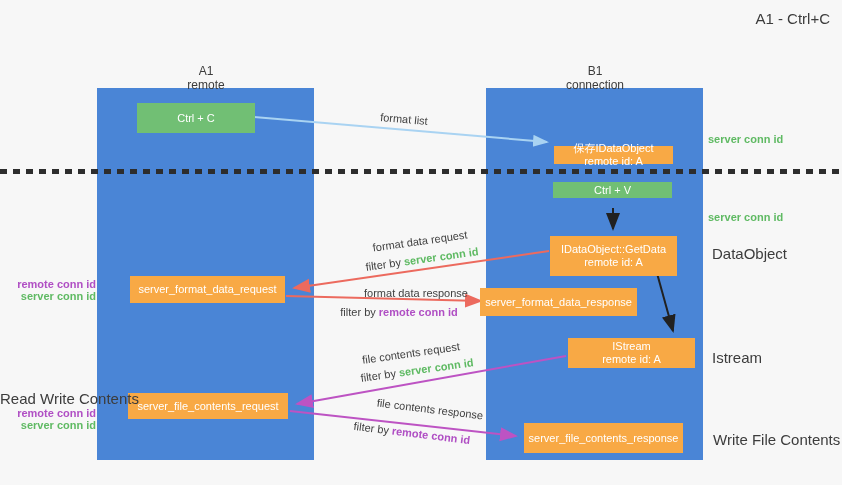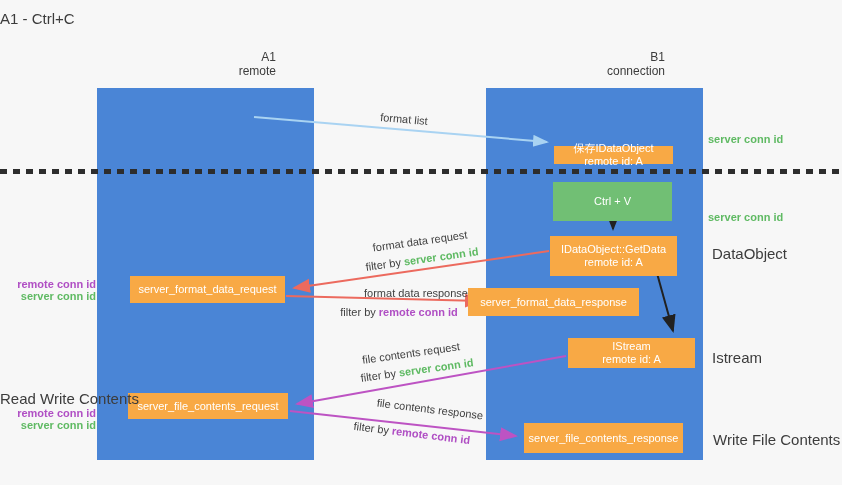--- a/index.html
+++ b/index.html
@@ -4,23 +4,23 @@
 <style>
   :root{
     --column-blue:#4a85d6; --box-green:#71bf74; --box-orange:#f8a945;
     --arrow-red:#ec6a5e; --arrow-magenta:#bd53c3; --arrow-lightblue:#a9d3f2;
     --arrow-black:#212121; --text-green:#5fba63; --text-purple:#b04fc4;
     --text-dark:#3c3c3c; --background:#f7f7f7;
   }
   *{box-sizing:border-box;margin:0;padding:0}
   body{background:var(--background);font-family:"Liberation Sans","DejaVu Sans",sans-serif;}
   .canvas{position:relative;width:842px;height:485px;background:var(--background);overflow:hidden}
-  .title{position:absolute;left:0;right:12px;top:9px;text-align:left;color:var(--text-dark);
+  .title{position:absolute;left:0;right:12px;top:9px;text-align:right;color:var(--text-dark);
          font-size:15px;line-height:19px;z-index:6}
-  .col-header{position:absolute;width:140px;text-align:right;top:50px;color:var(--text-dark);
+  .col-header{position:absolute;width:140px;text-align:center;top:64px;color:var(--text-dark);
          font-size:12px;line-height:14px;z-index:6}
   .col{position:absolute;top:88px;width:217px;height:372px;background:var(--column-blue);z-index:1}
   .dotted{position:absolute;left:0;top:169px;width:842px;height:5px;z-index:2;
          background:repeating-linear-gradient(to right,#2d2d2d 0 7px,transparent 7px 13px)}
   svg.arrows{position:absolute;left:0;top:0;z-index:3;pointer-events:none}
   .node{position:absolute;display:flex;flex-direction:column;align-items:center;justify-content:center;
         color:#fff;font-size:11px;line-height:13px;text-align:center;z-index:4}
   .node.green{background:var(--box-green)}
   .node.orange{background:var(--box-orange)}
   .mid-label{position:absolute;white-space:nowrap;font-size:11px;color:#3f3f3f;z-index:5;
@@ -75,40 +75,43 @@
     </defs>
     <line x1="254" y1="117" x2="547" y2="142" style="stroke:var(--arrow-lightblue)" stroke-width="2" marker-end="url(#mblue)"></line>
     <line x1="613" y1="208" x2="613" y2="229" style="stroke:var(--arrow-black)" stroke-width="2" marker-end="url(#mblack)"></line>
     <line x1="549" y1="251" x2="294" y2="288" style="stroke:var(--arrow-red)" stroke-width="2" marker-end="url(#mred)"></line>
     <line x1="286" y1="296" x2="481" y2="301" style="stroke:var(--arrow-red)" stroke-width="2" marker-end="url(#mred)"></line>
     <line x1="655" y1="266" x2="673" y2="331" style="stroke:var(--arrow-black)" stroke-width="2" marker-end="url(#mblack)"></line>
     <line x1="566" y1="356" x2="297" y2="404" style="stroke:var(--arrow-magenta)" stroke-width="2" marker-end="url(#mmag)"></line>
     <line x1="290" y1="411" x2="516" y2="436" style="stroke:var(--arrow-magenta)" stroke-width="2" marker-end="url(#mmag)"></line>
   </svg>
 
+  <div class="node green" style="left:137px;top:103px;width:118px;height:30px">
+    <span>Ctrl + C</span>
+  </div>
 
   <div class="node orange" style="left:554px;top:146px;width:119px;height:18px">
     <span>保存IDataObject</span>
     <span>remote id: A</span>
   </div>
 
-  <div class="node green" style="left:553px;top:182px;width:119px;height:39px">
+  <div class="node green" style="left:553px;top:182px;width:119px;height:16px">
     <span>Ctrl + V</span>
   </div>
 
   <div class="node orange" style="left:550px;top:236px;width:127px;height:40px">
     <span>IDataObject::GetData</span>
     <span>remote id: A</span>
   </div>
 
   <div class="node orange" style="left:130px;top:276px;width:155px;height:27px">
     <span>server_format_data_request</span>
   </div>
 
-  <div class="node orange" style="left:468px;top:288px;width:171px;height:28px">
+  <div class="node orange" style="left:480px;top:288px;width:157px;height:28px">
     <span>server_format_data_response</span>
   </div>
 
   <div class="node orange" style="left:568px;top:338px;width:127px;height:30px">
     <span>IStream</span>
     <span>remote id: A</span>
   </div>
 
   <div class="node orange" style="left:524px;top:423px;width:159px;height:30px">
     <span>server_file_contents_response</span>

